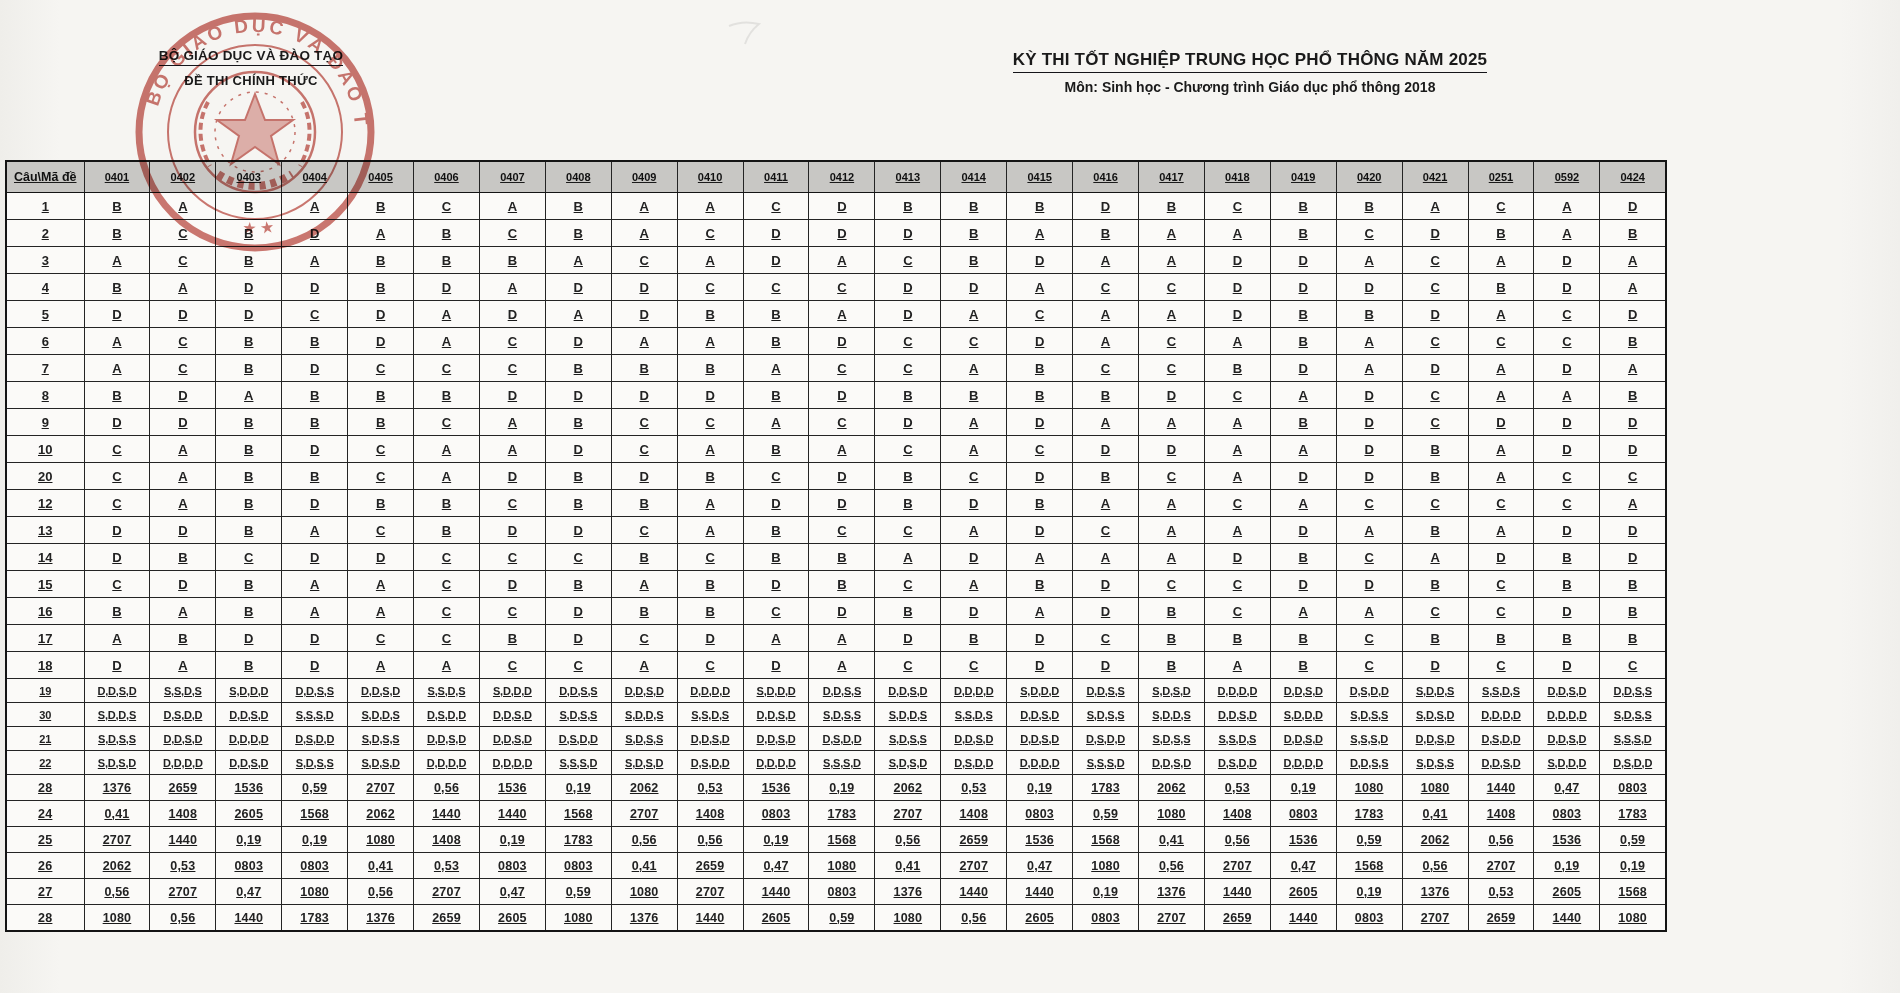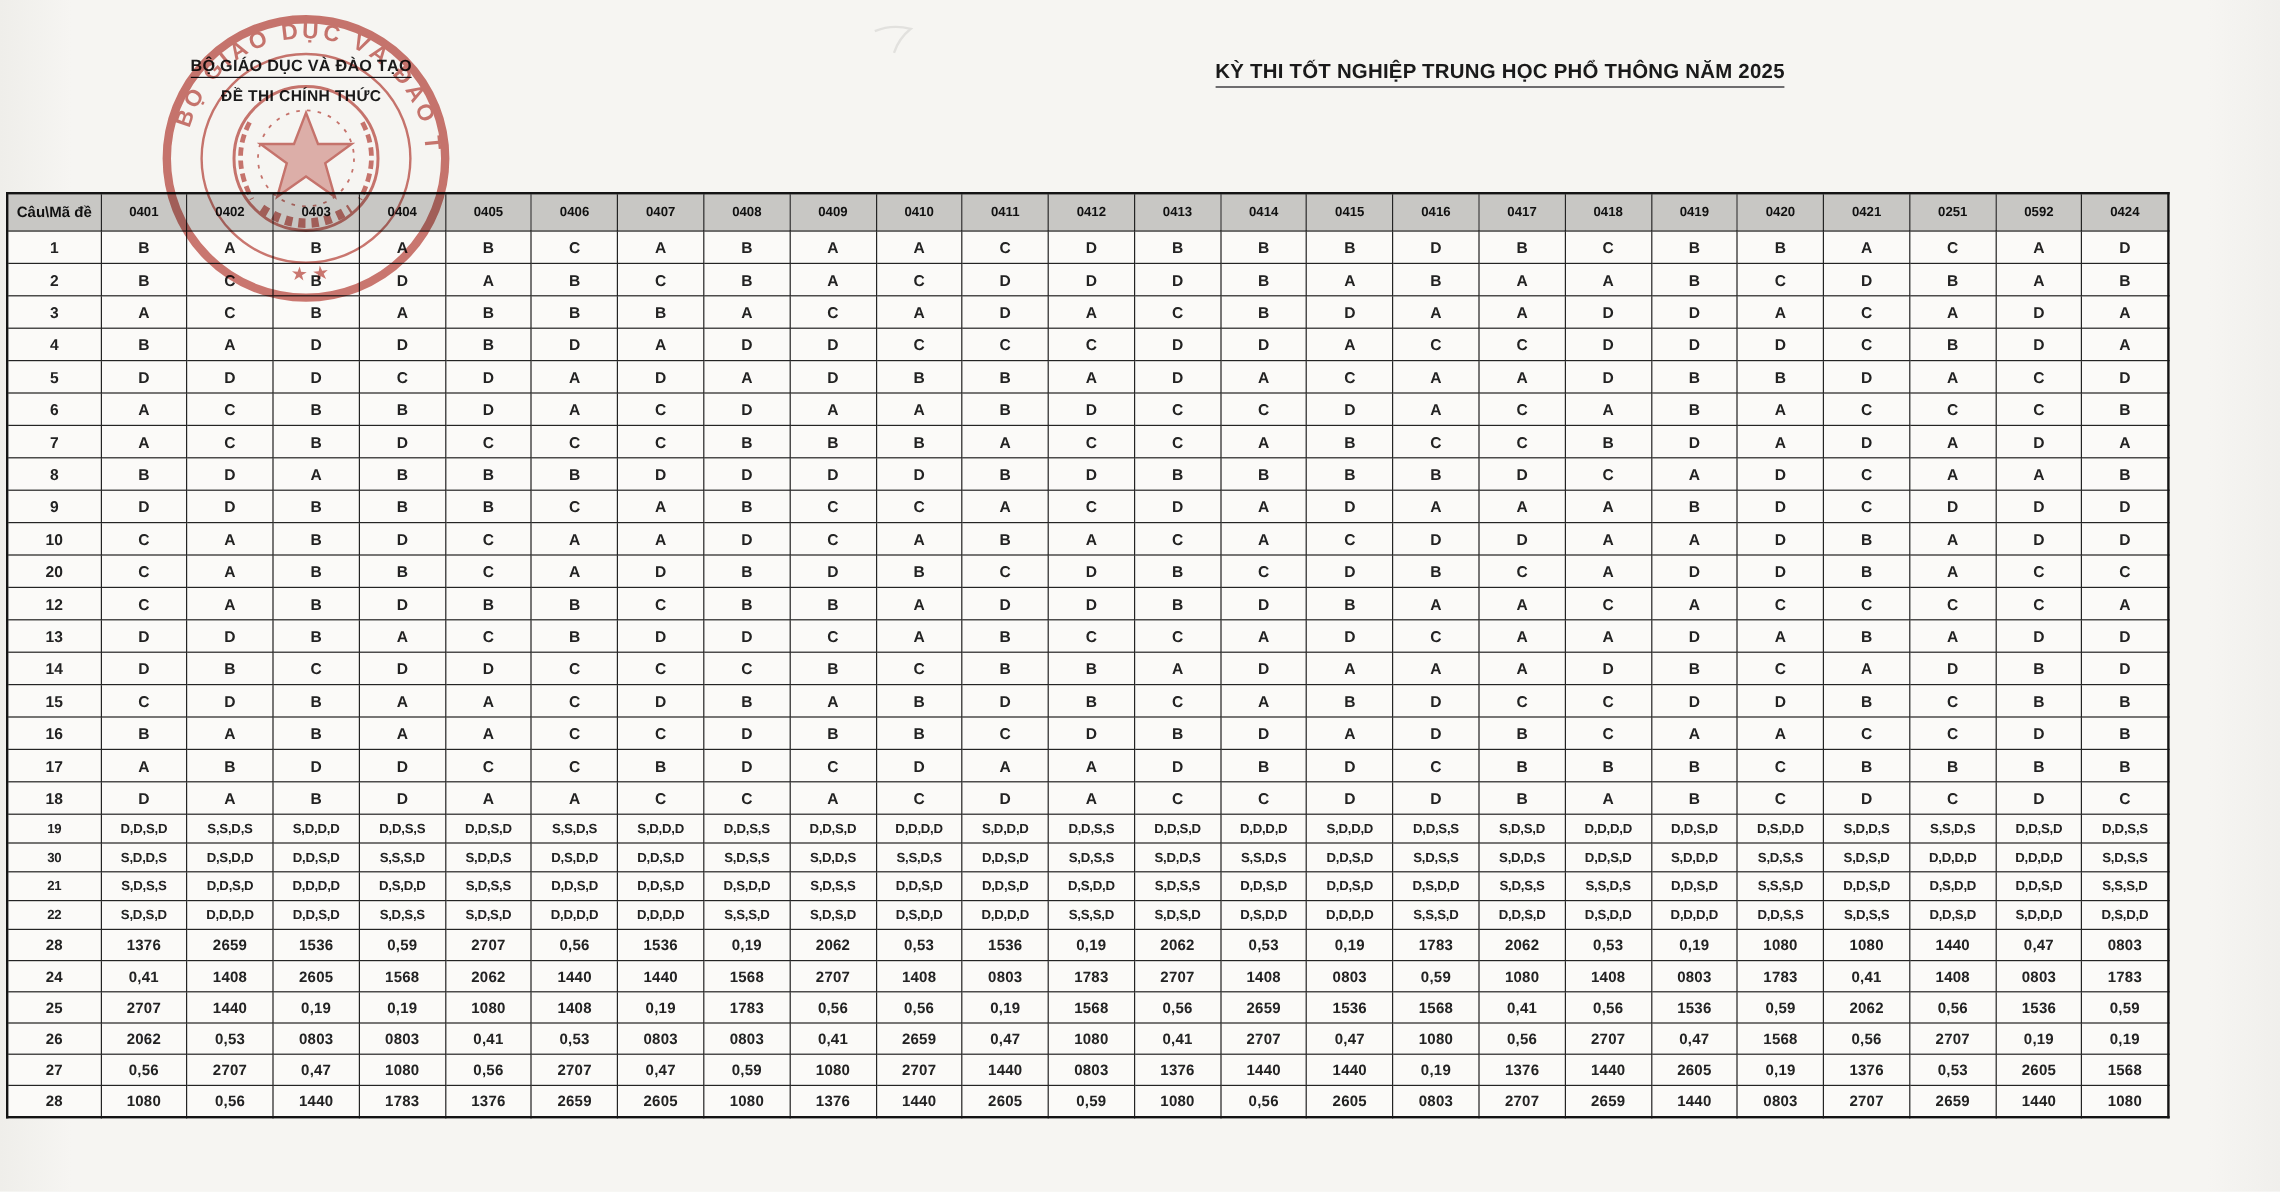--- a/index.html
+++ b/index.html
@@ -25,23 +25,24 @@
   .subtitle{font-weight:bold;font-size:14px;margin-top:9px;}
   
   .seal{
     position:absolute;left:130px;top:2px;width:250px;height:260px;z-index:4;
     opacity:.68;mix-blend-mode:multiply;pointer-events:none;
   }
   
   .artifact{position:absolute;left:725px;top:18px;width:40px;height:30px;opacity:.18;z-index:1;}
   
   table.answer-table{
-    position:absolute;left:5px;top:160px;width:1803px;z-index:2;
+    position:absolute;left:5px;top:160px;width:1662px;z-index:2;
     border-collapse:collapse;table-layout:fixed;background:transparent;
     border:2px solid #141414;
+    text-decoration:underline;
   }
   .answer-table th,.answer-table td{
     border:1px solid #242424;text-align:center;vertical-align:middle;
     padding:0;overflow:hidden;white-space:nowrap;
   }
   .answer-table thead th{
     background:#c8c7c4;font-weight:bold;font-size:11px;height:30px;
     border-bottom:1.5px solid #141414;color:#111;
   }
   .answer-table thead th.corner{font-size:12.5px;}
@@ -60,20 +61,21 @@
   <path d="M4 8 Q 18 2 34 6 Q 24 14 20 26" stroke="#8a8a8a" stroke-width="2" fill="none"></path>
 </svg>
 
 <div class="header-left">
   <div><span class="issuer">BỘ GIÁO DỤC VÀ ĐÀO TẠO</span></div>
   <div class="exam-type">ĐỀ THI CHÍNH THỨC</div>
 </div>
 
 <div class="header-right">
   <div class="title"><span>KỲ THI TỐT NGHIỆP TRUNG HỌC PHỔ THÔNG NĂM 2025</span></div>
+  <div class="subtitle">Môn: Sinh học - Chương trình Giáo dục phổ thông 2018</div>
 </div>
 
 <svg class="seal" viewBox="0 0 250 260">
   <g stroke="#b6382e" fill="none">
     <circle cx="125" cy="130" r="116" stroke-width="7"></circle>
     <circle cx="125" cy="130" r="87" stroke-width="2"></circle>
     <circle cx="125" cy="130" r="60" stroke-width="2.5"></circle>
 
     <path d="M125 92 L135 118 L163 118 L141 134 L149 162 L125 145 L101 162 L109 134 L87 118 L115 118 Z" fill="#b6382e" fill-opacity=".55" stroke-width="2"></path>
     <path d="M78 100 Q 62 130 80 164" stroke-width="4" stroke-dasharray="7 4"></path>

